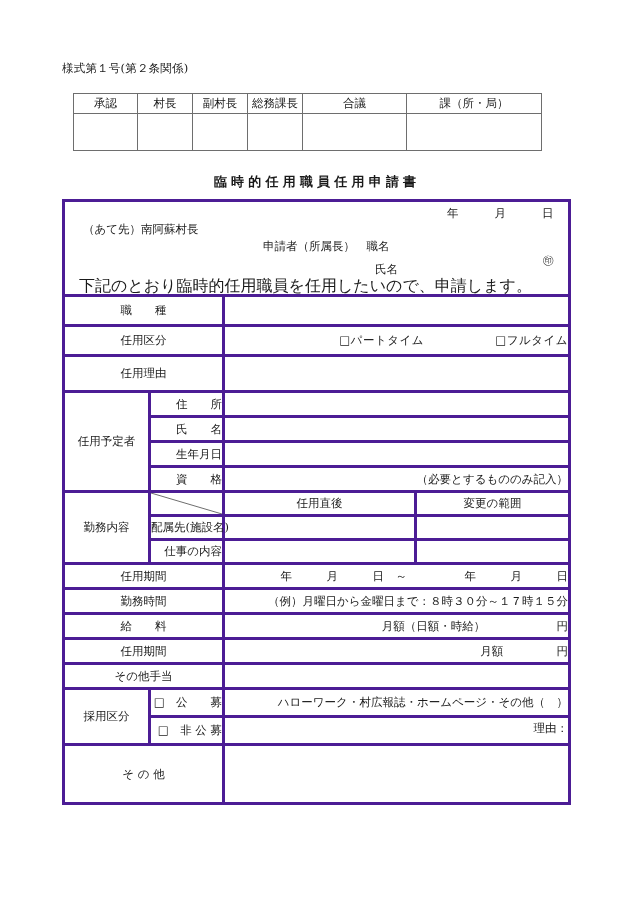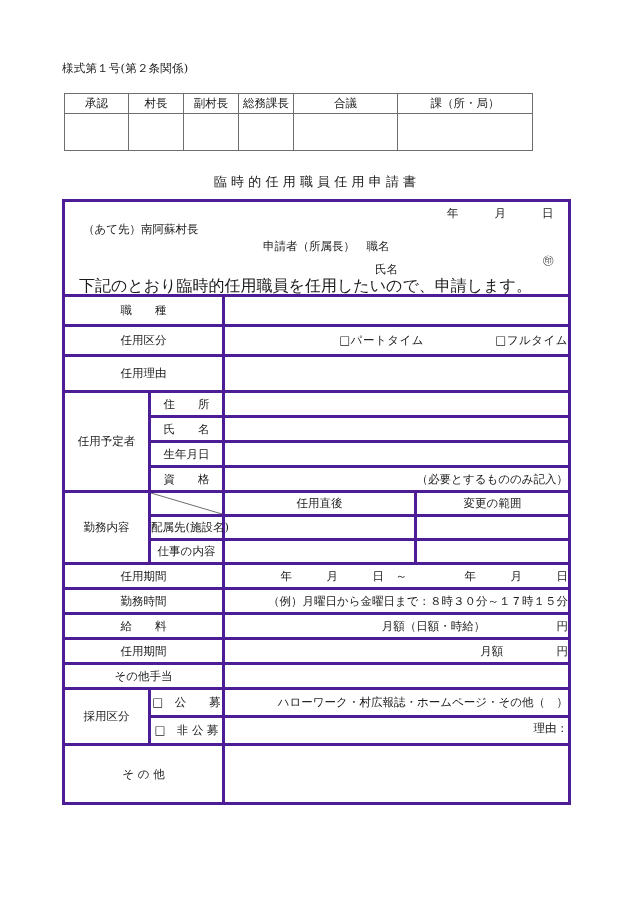--- a/index.html
+++ b/index.html
@@ -28,21 +28,21 @@
     left: 62px;
     top: 61px;
     font-size: 11.5px;
     letter-spacing: 0.2px;
     white-space: nowrap;
   }
 
   
   .approval {
     position: absolute;
-    left: 64px;
+    left: 73px;
     top: 93px;
     width: 468px;
     border-collapse: collapse;
     table-layout: fixed;
   }
   .approval td, .approval th {
     border: 1px solid #6e6e6e;
     font-weight: normal;
     font-size: 11.5px;
     text-align: center;
@@ -55,20 +55,21 @@
   
   .doc-title {
     position: absolute;
     left: 0;
     top: 173px;
     width: 630px;
     text-align: center;
     font-size: 13px;
     letter-spacing: 4.2px;
     text-indent: 4.2px;
+    font-weight: bold;
   }
 
   
   .mainform {
     position: absolute;
     left: 62px;
     top: 199px;
     width: 506px;
     border-collapse: collapse;
     table-layout: fixed;
@@ -78,21 +79,21 @@
     font-size: 11.5px;
     vertical-align: middle;
     padding: 0;
   }
   .lbl {
     text-align: center;
     white-space: nowrap;
     margin-top: 28px;
   }
   .sublbl {
-    text-align: center;
+    text-align: right;
     padding-left: 9px;
     white-space: nowrap;
     margin-left: 25px;
   }
   .val {
     text-align: right;
     padding-left: 9px;
   }
   .colhead {
     text-align: center;

